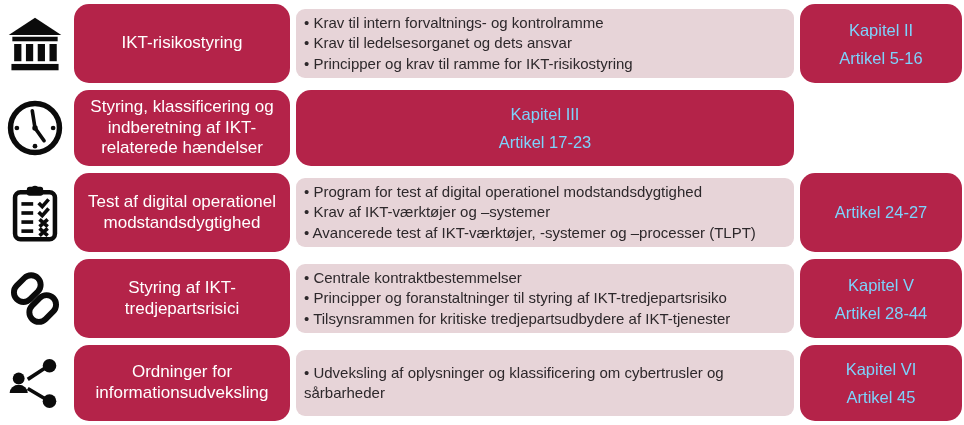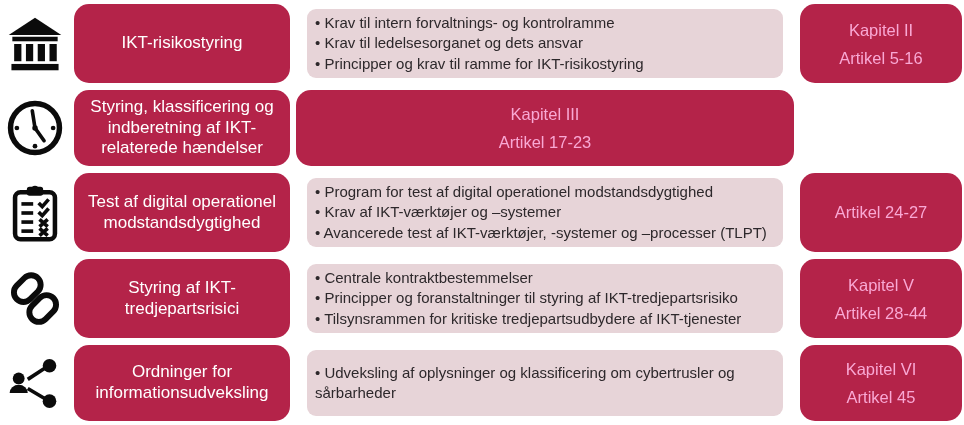--- a/index.html
+++ b/index.html
@@ -35,35 +35,35 @@
     color:#ffffff;
     border-radius:15px;
     display:flex;align-items:center;justify-content:center;
     text-align:center;
     font-size:17px;line-height:1.22;
     padding:4px 10px;
   }
   .bullets-box{
     background:var(--panel);
     border-radius:9px;
-    margin:5px 11px;
+    margin:5px 0;
     display:flex;flex-direction:column;justify-content:center;
     padding:4px 10px 4px 8px;
     color:var(--ink);
   }
   .bullets-box ul{
     list-style:none;margin:0;padding:0;
   }
   .bullets-box li{
     font-size:15px;line-height:1.36;
   }
   .bullets-box li::before{content:"• ";}
   .chapter-box{
     background:var(--accent);
-    color:#f9a8d4;
+    color:#7dd3fc;
     border-radius:15px;
     display:flex;flex-direction:column;align-items:center;justify-content:center;
     text-align:center;
     font-size:16.5px;line-height:1.7;
     padding:4px 6px;
   }
 </style>
 </head>
 <body>
 

